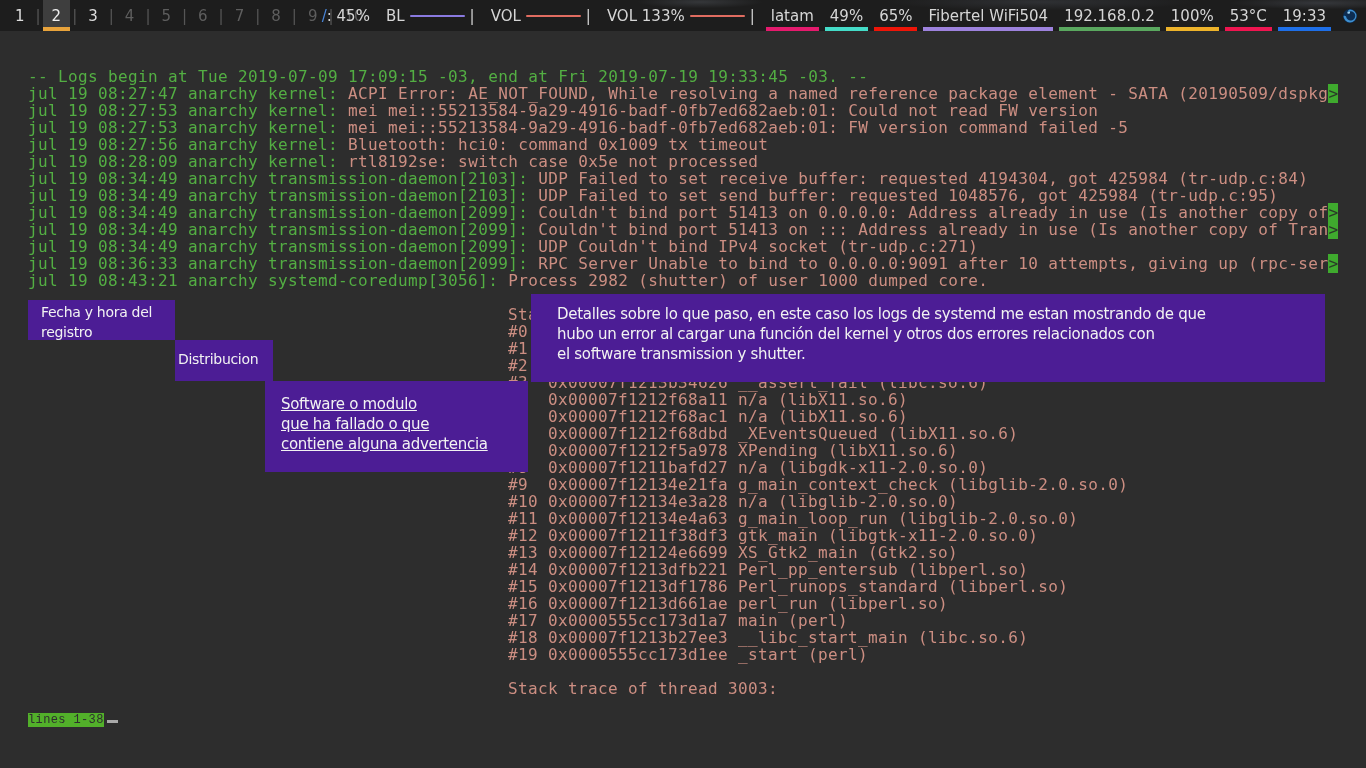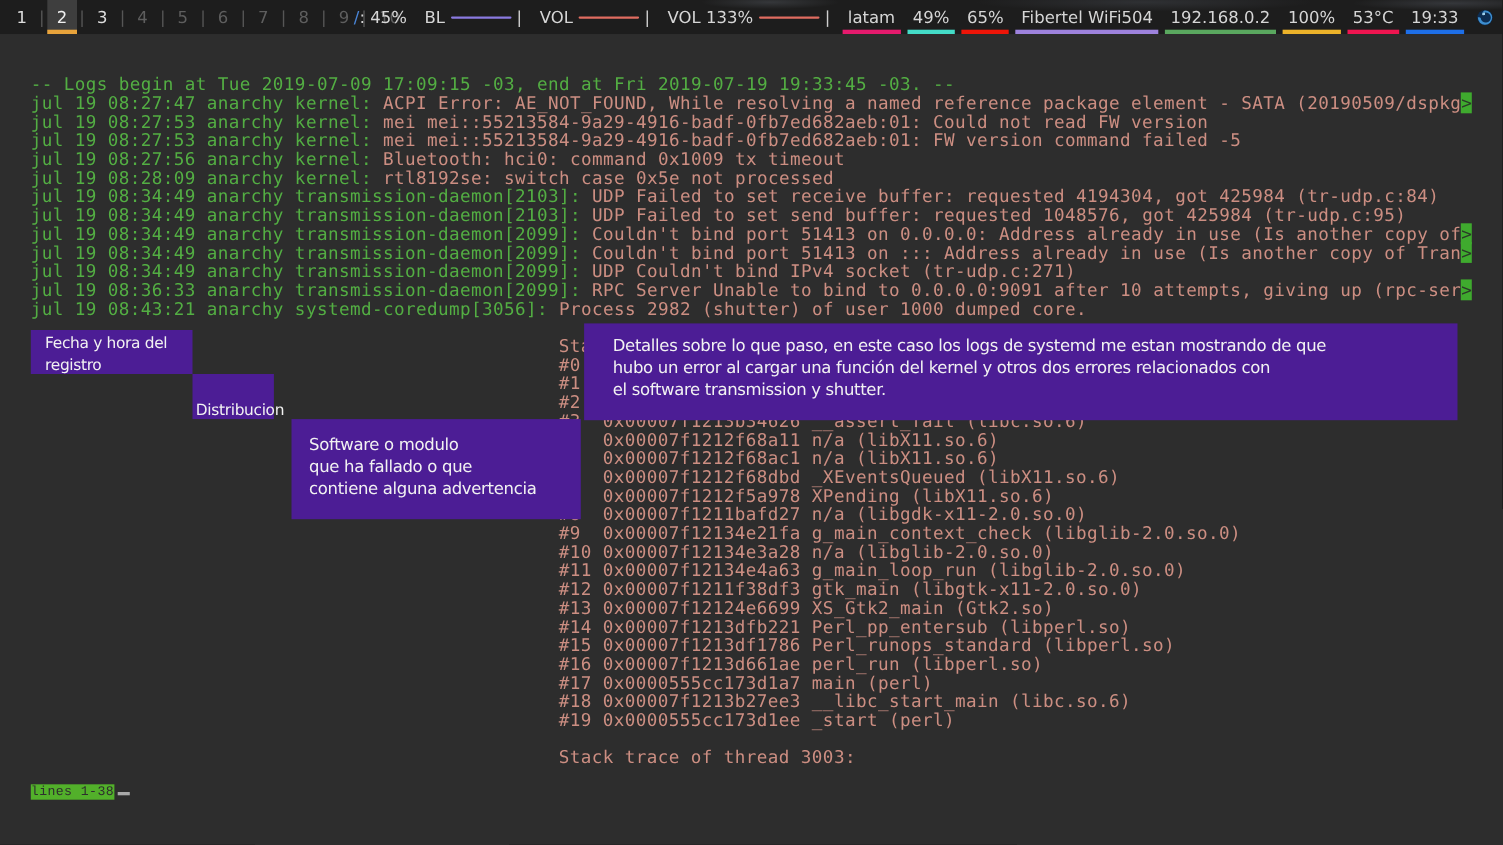--- a/index.html
+++ b/index.html
@@ -36,22 +36,22 @@
   .msg{color:#cc8e82;}
   .trunc{background:#3faa2e;color:#2b3a28;}
   .pager{position:absolute;left:28px;top:681px;font-family:Liberation Mono, monospace;
          font-size:12px;letter-spacing:.37px;line-height:17px;}
   .pager-hl{background:#52b02a;color:#2e2e2e;}
   .cursor{display:inline-block;width:11px;height:3px;background:#a9a9a9;margin-left:3px;}
   
   .ann{position:absolute;background:#4c1d95;color:#f2f2f2;white-space:pre-line;
        letter-spacing:-.3px;box-sizing:border-box;}
   .ann1{left:28px;top:300px;width:147px;height:40px;padding:2px 6px 0 13px;font-size:14px;line-height:20px;}
-  .ann2{left:175px;top:340px;width:74px;height:41px;padding:23px 0 0 3px;font-size:14px;line-height:20px;}
-  .ann3{left:265px;top:381px;width:263px;height:91px;padding:13px 0 0 16px;font-size:15px;line-height:20px;}
+  .ann2{left:175px;top:340px;width:98px;height:41px;padding:9px 0 0 3px;font-size:14px;line-height:20px;}
+  .ann3{left:265px;top:381px;width:263px;height:91px;padding:13px 0 0 16px;font-size:15px;line-height:20px;text-decoration:underline;}
   .ann4{left:531px;top:294px;width:794px;height:88px;padding:10px 0 0 26px;font-size:15px;line-height:20px;}
 </style>
 </head>
 <body>
 
 <div class="screen">
 
   <div class="bar">
     <div class="ws-group">
         <div class="ws ">

